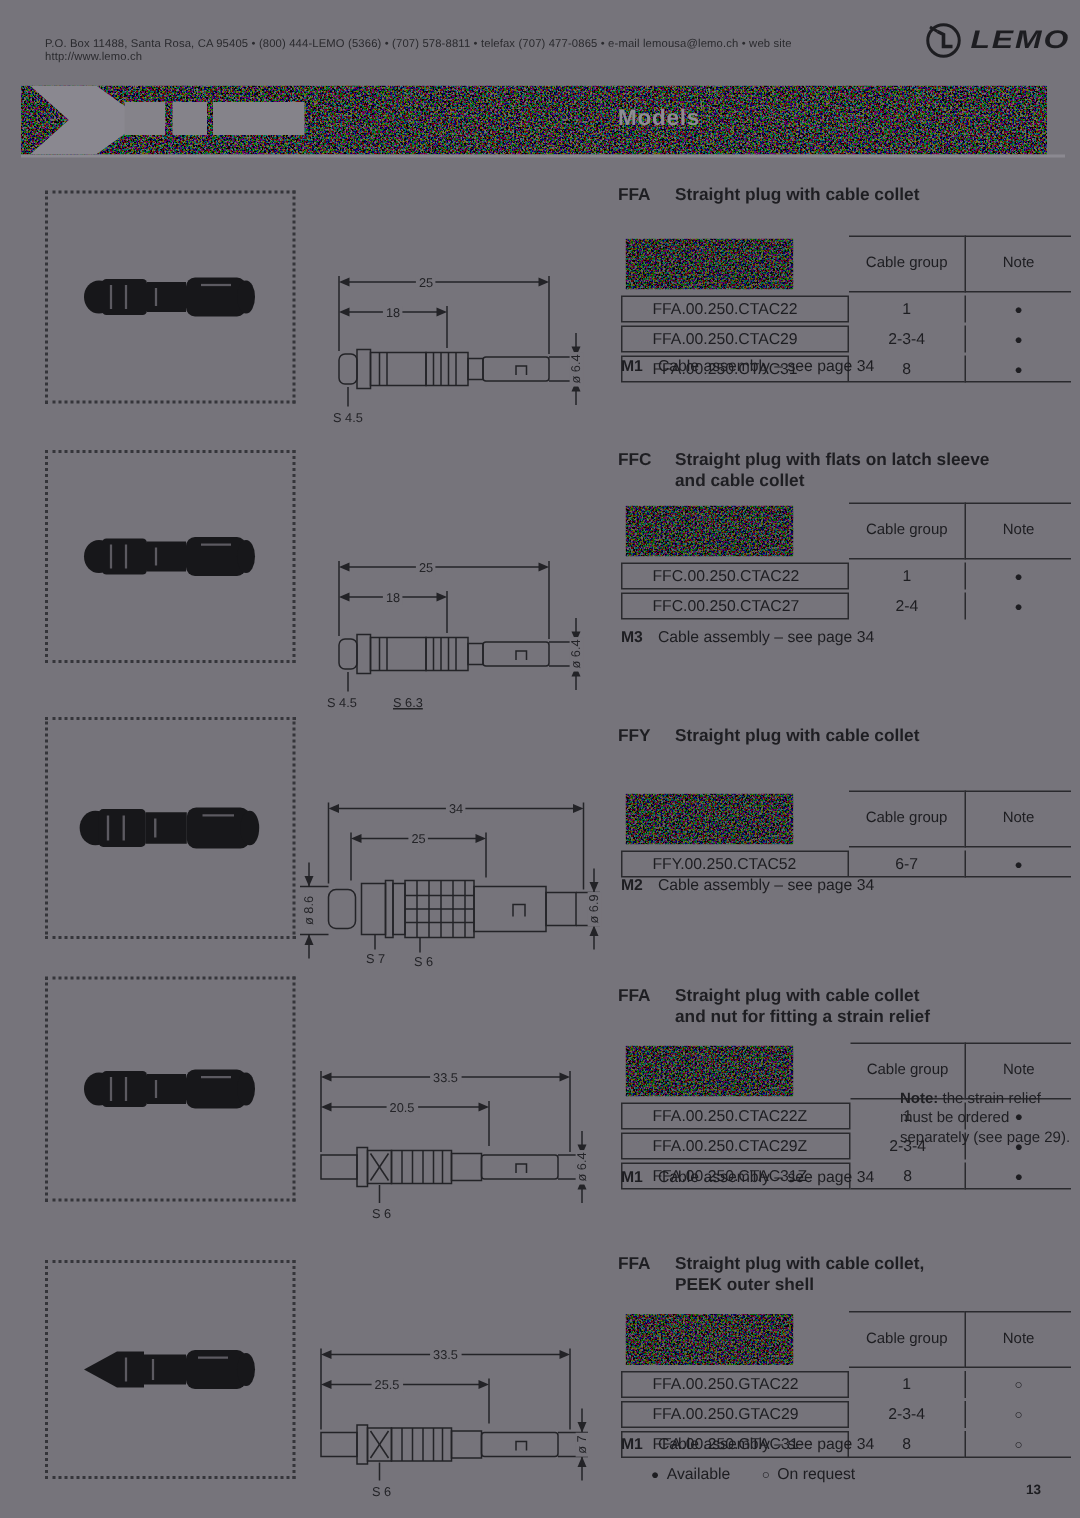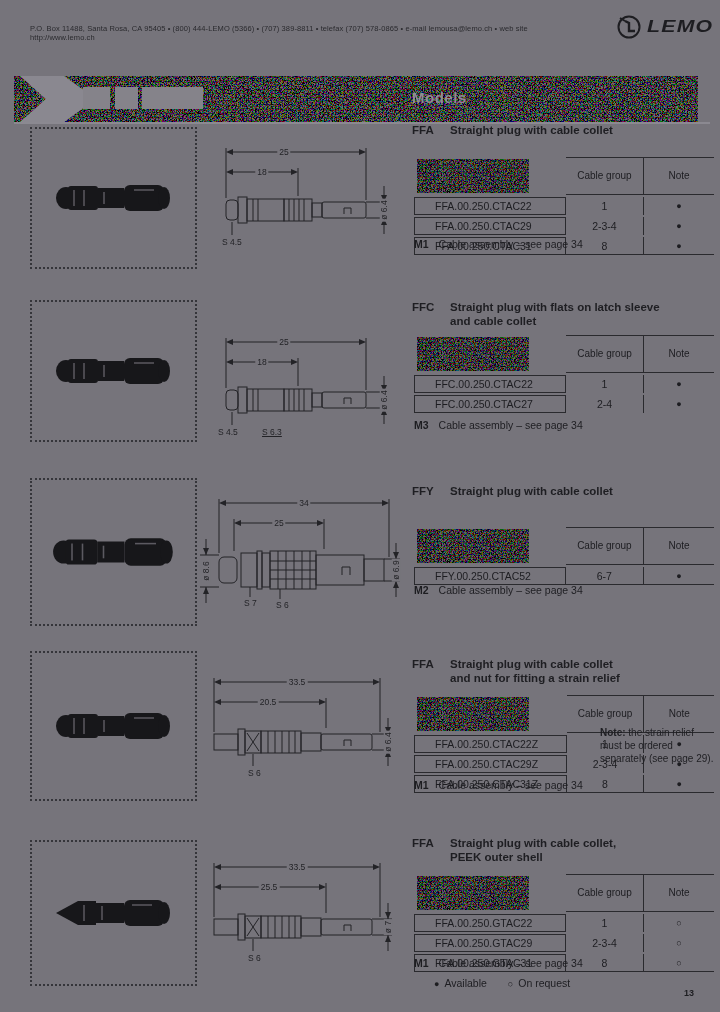--- a/index.html
+++ b/index.html
@@ -7,33 +7,33 @@
     width:720px;height:1012px;position:relative;overflow:hidden;
     background:#76747b;
     font-family:"Liberation Sans", sans-serif;
     color:#232327;
   }
   
   .address{position:absolute;left:30px;top:24px;width:560px;font-size:7.5px;color:#2a2a2e;letter-spacing:.1px;}
   .logo{position:absolute;right:20px;top:14px;display:flex;align-items:center;gap:5px;}
   .logo .brand{font-weight:bold;font-style:italic;font-size:17px;letter-spacing:1px;transform:scaleX(1.25);transform-origin:left center;color:#1d1d21;}
   
-  .banner{position:absolute;left:14px;top:57px;width:696px;height:46px;overflow:hidden;border-bottom:2px solid #8b8991;margin-top:19px;}
+  .banner{position:absolute;left:14px;top:57px;width:696px;height:46px;overflow:hidden;border-bottom:2px solid #8b8991;}
   .banner svg.noise-fill{position:absolute;left:0;top:0;}
   .banner .chev{position:absolute;left:6px;top:0;width:76px;height:46px;background:#8a8890;
     clip-path:polygon(0 0,58% 0,100% 50%,58% 100%,0 100%,34% 50%);}
   .banner .blk{position:absolute;top:11px;height:22px;background:#85838a;}
   .banner .blk.b1{left:69px;width:27px;}
   .banner .blk.b2{left:101px;width:23px;}
   .banner .blk.b3{left:128px;width:61px;}
   .banner .banner-title{position:absolute;left:398px;top:13px;font-size:15px;font-weight:bold;color:#8e8c94;letter-spacing:.5px;}
   
   .sec{position:absolute;left:0;width:720px;height:180px;}
   .photo{position:absolute;left:30px;width:163px;border:2px dotted #35353a;display:flex;align-items:center;justify-content:center;}
-  .drawing{position:absolute;left:198px;width:216px;height:120px;}
+  .drawing{position:absolute;left:198px;width:216px;height:120px;margin-top:36px;}
   .dim{position:absolute;font-size:8.5px;color:#232327;background:#76747b;padding:0 2px;line-height:1;white-space:nowrap;}
   .specs{position:absolute;left:412px;top:0;width:302px;height:180px;}
   .sec-title{position:absolute;left:0;display:flex;font-size:11.5px;font-weight:bold;color:#1e1e22;line-height:1.25;}
   .sec-title .code{width:38px;flex:none;}
   
   .spec-table{position:absolute;left:2px;border-collapse:separate;border-spacing:0 2px;font-size:10.5px;color:#1d1d21;}
   .spec-table th{font-weight:normal;font-size:10px;line-height:1.05;padding:2px 3px;vertical-align:middle;}
   .spec-table th.c2,.spec-table th.c3{border-top:1px solid #2a2a2e;border-bottom:1px solid #2a2a2e;text-align:center;}
   .spec-table th.c3{border-left:1px solid #2a2a2e;}
   .spec-table td{padding:1px 20px;height:14px;vertical-align:middle;}
@@ -210,21 +210,21 @@
           <path d="M130 30 l-7 -3 v6 z"></path>
         <path d="M12 62 l-3 -7 h6 z"></path>
           <path d="M12 94 l-3 7 h6 z"></path>
         <path d="M202 66 l-3 -7 h6 z"></path>
           <path d="M202 88 l-3 7 h6 z"></path>
       </g>
     </symbol>
   </defs>
 </svg>
 
-<div class="address">P.O. Box 11488, Santa Rosa, CA 95405 • (800) 444-LEMO (5366) • (707) 389-8811 • telefax (707) 578-0865 • e-mail lemousa@lemo.ch • web site http://www.lemo.ch</div>
+<div class="address">P.O. Box 11488, Santa Rosa, CA 95405 • (800) 444-LEMO (5366) • (707) 578-8811 • telefax (707) 477-0865 • e-mail lemousa@lemo.ch • web site http://www.lemo.ch</div>
 <div class="logo">
   <svg width="26" height="26" viewBox="0 0 26 26">
     <circle cx="13" cy="13" r="10.5" fill="none" stroke="#1d1d21" stroke-width="2"></circle>
     <path d="M9 7 l4 2 v8 h6" fill="none" stroke="#1d1d21" stroke-width="2.4"></path>
     <path d="M4 4 l5 3" stroke="#1d1d21" stroke-width="2"></path>
   </svg>
   <span class="brand">LEMO</span>
 </div>
 
 <div class="banner">
@@ -455,21 +455,21 @@
   <div class="photo" style="top:10px;height:142px">
     <svg viewBox="0 0 120 40" width="126" height="40">
         <use href="#sil-b"></use>
       </svg>
   </div>
   <div class="drawing" style="top:25px;left:194px">
     <svg class="dwg-svg" viewBox="0 0 212 115" width="212" height="115">
         <use href="#dwg-long"></use>
       </svg>
     <span class="dim" style="left:103px;top:8px;transform:translateX(-50%)">33.5</span>
-    <span class="dim" style="left:75px;top:28px;transform:translateX(-50%)">25.5</span>
+    <span class="dim" style="left:64px;top:28px;transform:translateX(-50%)">25.5</span>
     <span class="dim" style="left:52px;top:99px">S 6</span>
     <span class="dim" style="left:194px;top:72px;transform:translate(-50%,-50%) rotate(-90deg)">ø 7</span>
   </div>
   <div class="specs">
     <div class="sec-title" style="top:6px">
       <span class="code">FFA</span>
       <span class="ttl"><span>Straight plug with cable collet,</span><div>PEEK outer shell</div></span>
     </div>
     <table class="spec-table" style="top:42px">
       <tbody>

